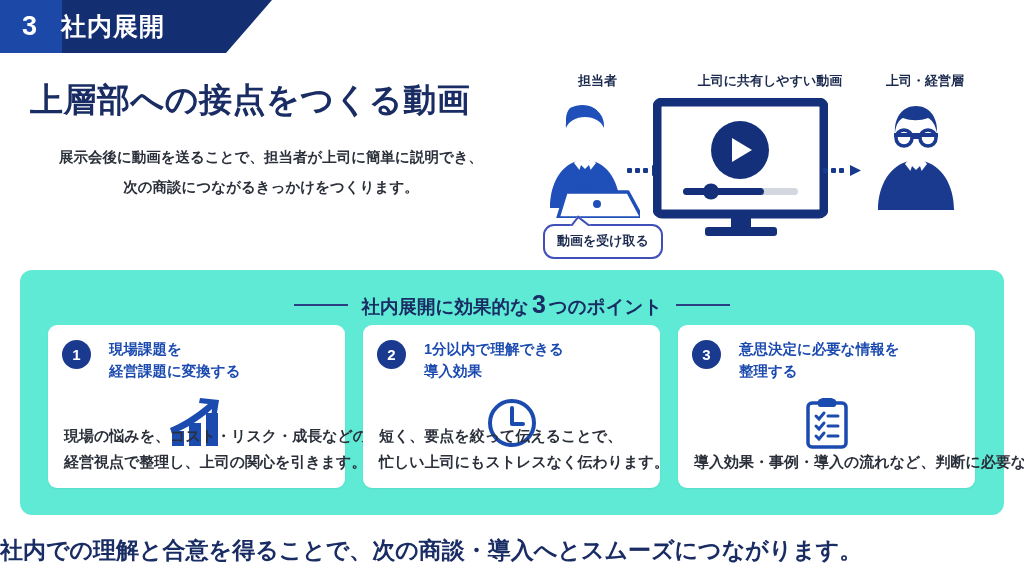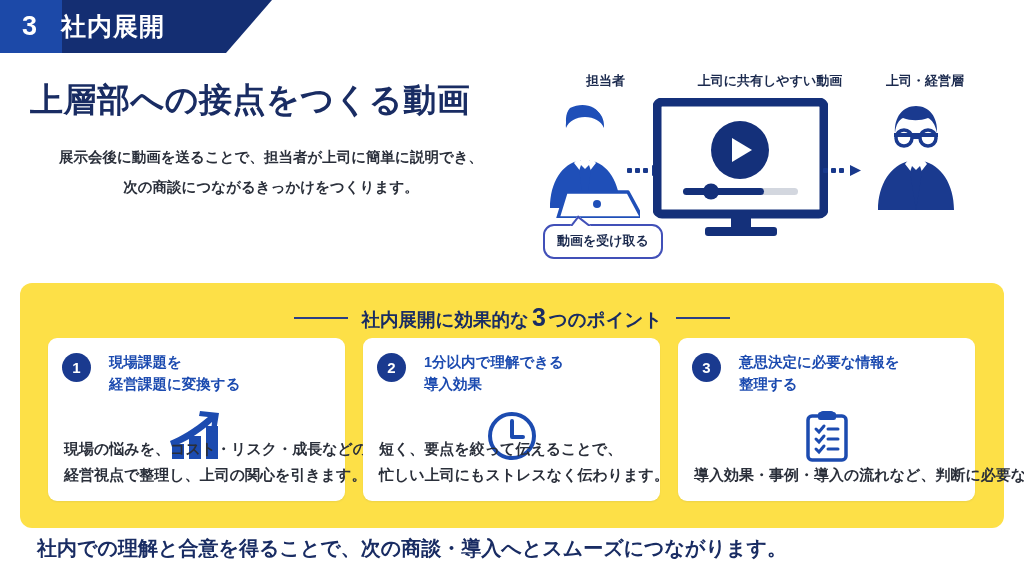--- a/index.html
+++ b/index.html
@@ -42,21 +42,21 @@
     font-size:14.5px;color:#2A2F3A;font-weight:bold;line-height:2.05;text-align:center;
   }
   .hero-body div{white-space:nowrap;}
 
   
   .illus{position:absolute;left:505px;top:62px;width:510px;height:210px;}
   .fig-label{
     position:absolute;font-size:13px;font-weight:bold;color:#1B2A4E;
     white-space:nowrap;text-align:center;
   }
-  .lab-left{left:8px;top:10px;width:185px;text-align:center;}
+  .lab-left{left:0;top:10px;width:185px;text-align:center;}
   .lab-mid{left:140px;top:10px;width:250px;}
   .lab-right{left:330px;top:10px;width:180px;}
 
   .person{position:absolute;top:38px;}
   .person-left{left:25px;}
   .person-right{left:355px;}
 
   .monitor{position:absolute;left:148px;top:36px;}
 
   .dots{position:absolute;top:100px;}
@@ -77,22 +77,22 @@
     overflow:hidden;
   }
   .bubble .tail:before{
     content:"";position:absolute;left:2px;top:6px;width:15px;height:15px;
     background:#fff;border-left:2px solid #4150B8;border-top:2px solid #4150B8;
     transform:rotate(38deg);
   }
 
   
   .panel{
-    position:absolute;left:20px;top:283px;width:984px;height:245px;
-    background:#fde047;border-radius:12px;
+    position:absolute;left:20px;top:270px;width:984px;height:245px;
+    background:#5eead4;border-radius:12px;
   }
   .panel-head{
     position:absolute;left:0;top:20px;width:984px;
     display:flex;align-items:center;justify-content:center;gap:14px;
   }
   .panel-rule{width:54px;height:2px;background:#2B3F86;}
   .panel-head-text{
     font-size:18.5px;font-weight:bold;color:#192C63;white-space:nowrap;
     display:flex;align-items:baseline;
   }
@@ -123,21 +123,21 @@
   }
   .card-body{
     position:absolute;left:0;bottom:13px;width:297px;
     font-size:15px;font-weight:bold;color:#2A2F3A;line-height:1.75;
     padding:0 16px;box-sizing:border-box;
   }
   .card-body div{white-space:nowrap;}
 
   .footer{
     position:absolute;left:0;top:535px;width:824px;text-align:center;
-    font-size:20px;font-weight:bold;color:#192C63;white-space:nowrap;
+    font-size:23px;font-weight:bold;color:#192C63;white-space:nowrap;
   }
 </style>
 </head>
 <body>
 
 <div id="slide">
 
   <div class="ribbon">
     <div class="ribbon-accent"></div>
     <span class="ribbon-num">3</span>

